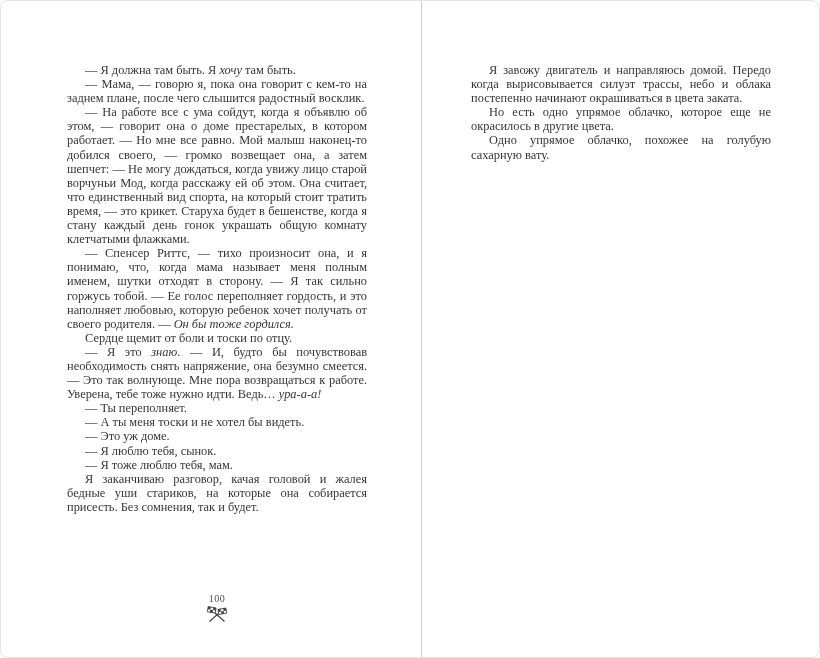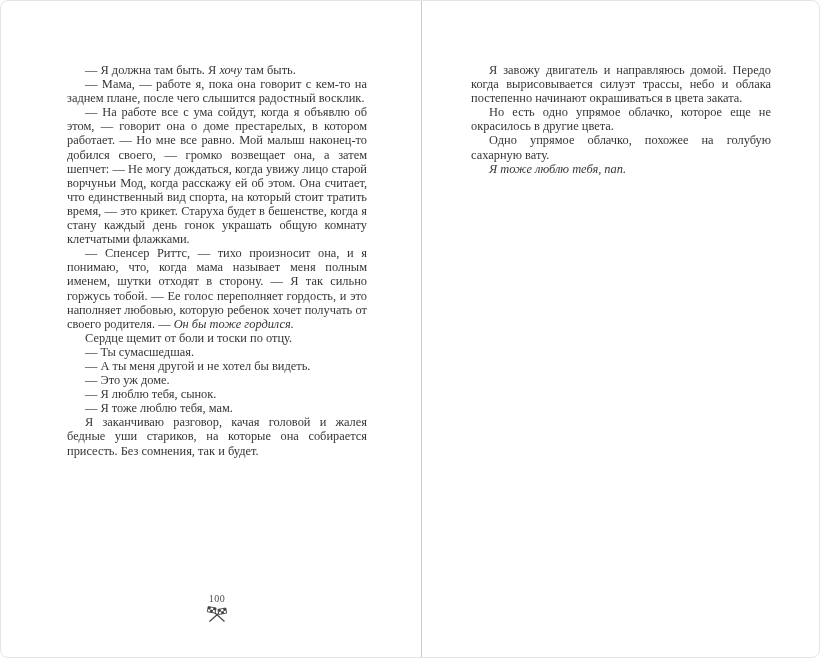--- a/index.html
+++ b/index.html
@@ -51,26 +51,27 @@
   .ornament { margin-top: 1px; line-height: 0; }
 </style>
 </head>
 <body>
 
 <div class="spread">
 
   <div class="page left-page">
     <div class="text-block left">
         <p>— Я должна там быть. Я <em>хочу</em> там быть.</p>
-        <p>— Мама, — работе я, пока она говорит с кем-то на заднем плане, после чего слышится радостный восклик.</p>
+        <p>— Мама, — говорю я, пока она говорит с кем-то на заднем плане, после чего слышится радостный восклик.</p>
         <p>— На работе все с ума сойдут, когда я объявлю об этом, — говорит она о доме престарелых, в котором работает. — Но мне все равно. Мой малыш наконец-то добился своего, — громко возвещает она, а затем шепчет: — Не могу дождаться, когда увижу лицо старой ворчуньи Мод, когда расскажу ей об этом. Она считает, что единственный вид спорта, на который стоит тратить время, — это крикет. Старуха будет в бешенстве, когда я стану каждый день гонок украшать общую комнату клетчатыми флажками.</p>
         <p>— Спенсер Риттс, — тихо произносит она, и я понимаю, что, когда мама называет меня полным именем, шутки отходят в сторону. — Я так сильно горжусь тобой. — Ее голос переполняет гордость, и это наполняет любовью, которую ребенок хочет получать от своего родителя. — <em>Он бы тоже гордился.</em></p>
         <p>Сердце щемит от боли и тоски по отцу.</p>
-        <p>— Ты сумасшедшая.</p>
-        <p>— А ты меня другой и не хотел бы видеть.</p>
+        <p>— Я это <em>знаю</em>. — И, будто бы почувствовав необходимость снять напряжение, она безумно смеется. — Это так волнующе. Мне пора возвращаться к работе. Уверена, тебе тоже нужно идти. Ведь… <em>ура-а-а!</em></p>
+        <p>— Ты переполняет.</p>
+        <p>— А ты меня тоски и не хотел бы видеть.</p>
         <p>— Это уж доме.</p>
         <p>— Я люблю тебя, сынок.</p>
         <p>— Я тоже люблю тебя, мам.</p>
         <p>Я заканчиваю разговор, качая головой и жалея бедные уши стариков, на которые она собирается присесть. Без сомнения, так и будет.</p>
       </div>
 
     <div class="footer">
       <div class="page-number">100</div>
       <div class="ornament">
         <svg width="24" height="17" viewBox="0 0 24 17" aria-hidden="true">
@@ -95,17 +96,16 @@
     </div>
   </div>
 
   <div class="divider"></div>
 
   <div class="page right-page">
     <div class="text-block right">
         <p>Я завожу двигатель и направляюсь домой. Передо когда вырисовывается силуэт трассы, небо и облака постепенно начинают окрашиваться в цвета заката.</p>
         <p>Но есть одно упрямое облачко, которое еще не окрасилось в другие цвета.</p>
         <p>Одно упрямое облачко, похожее на голубую сахарную вату.</p>
-        <p><em>Я тоже люблю тебя, пап.</em></p>
       </div>
   </div>
 
 </div>
 
 </body></html>

